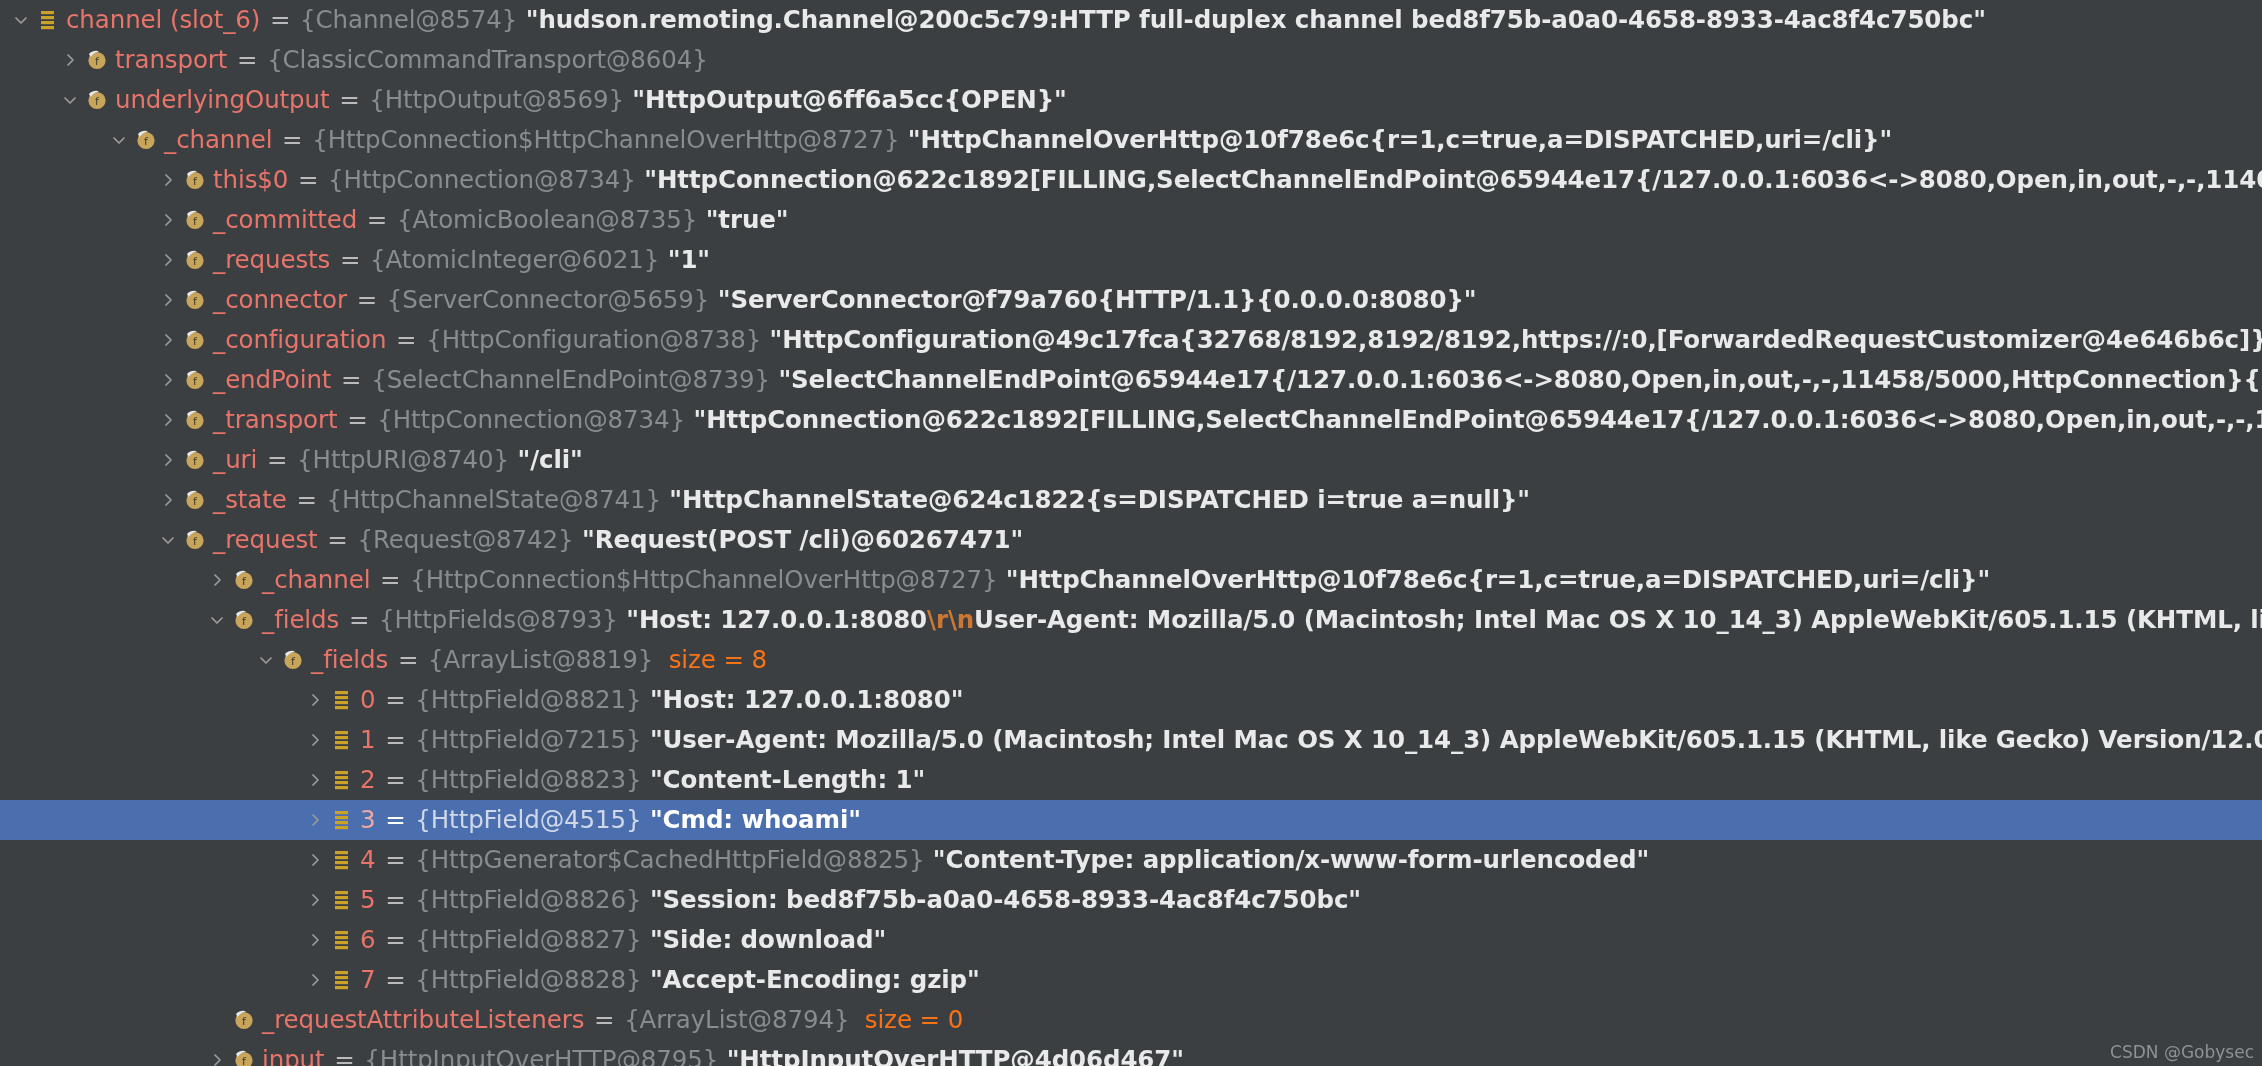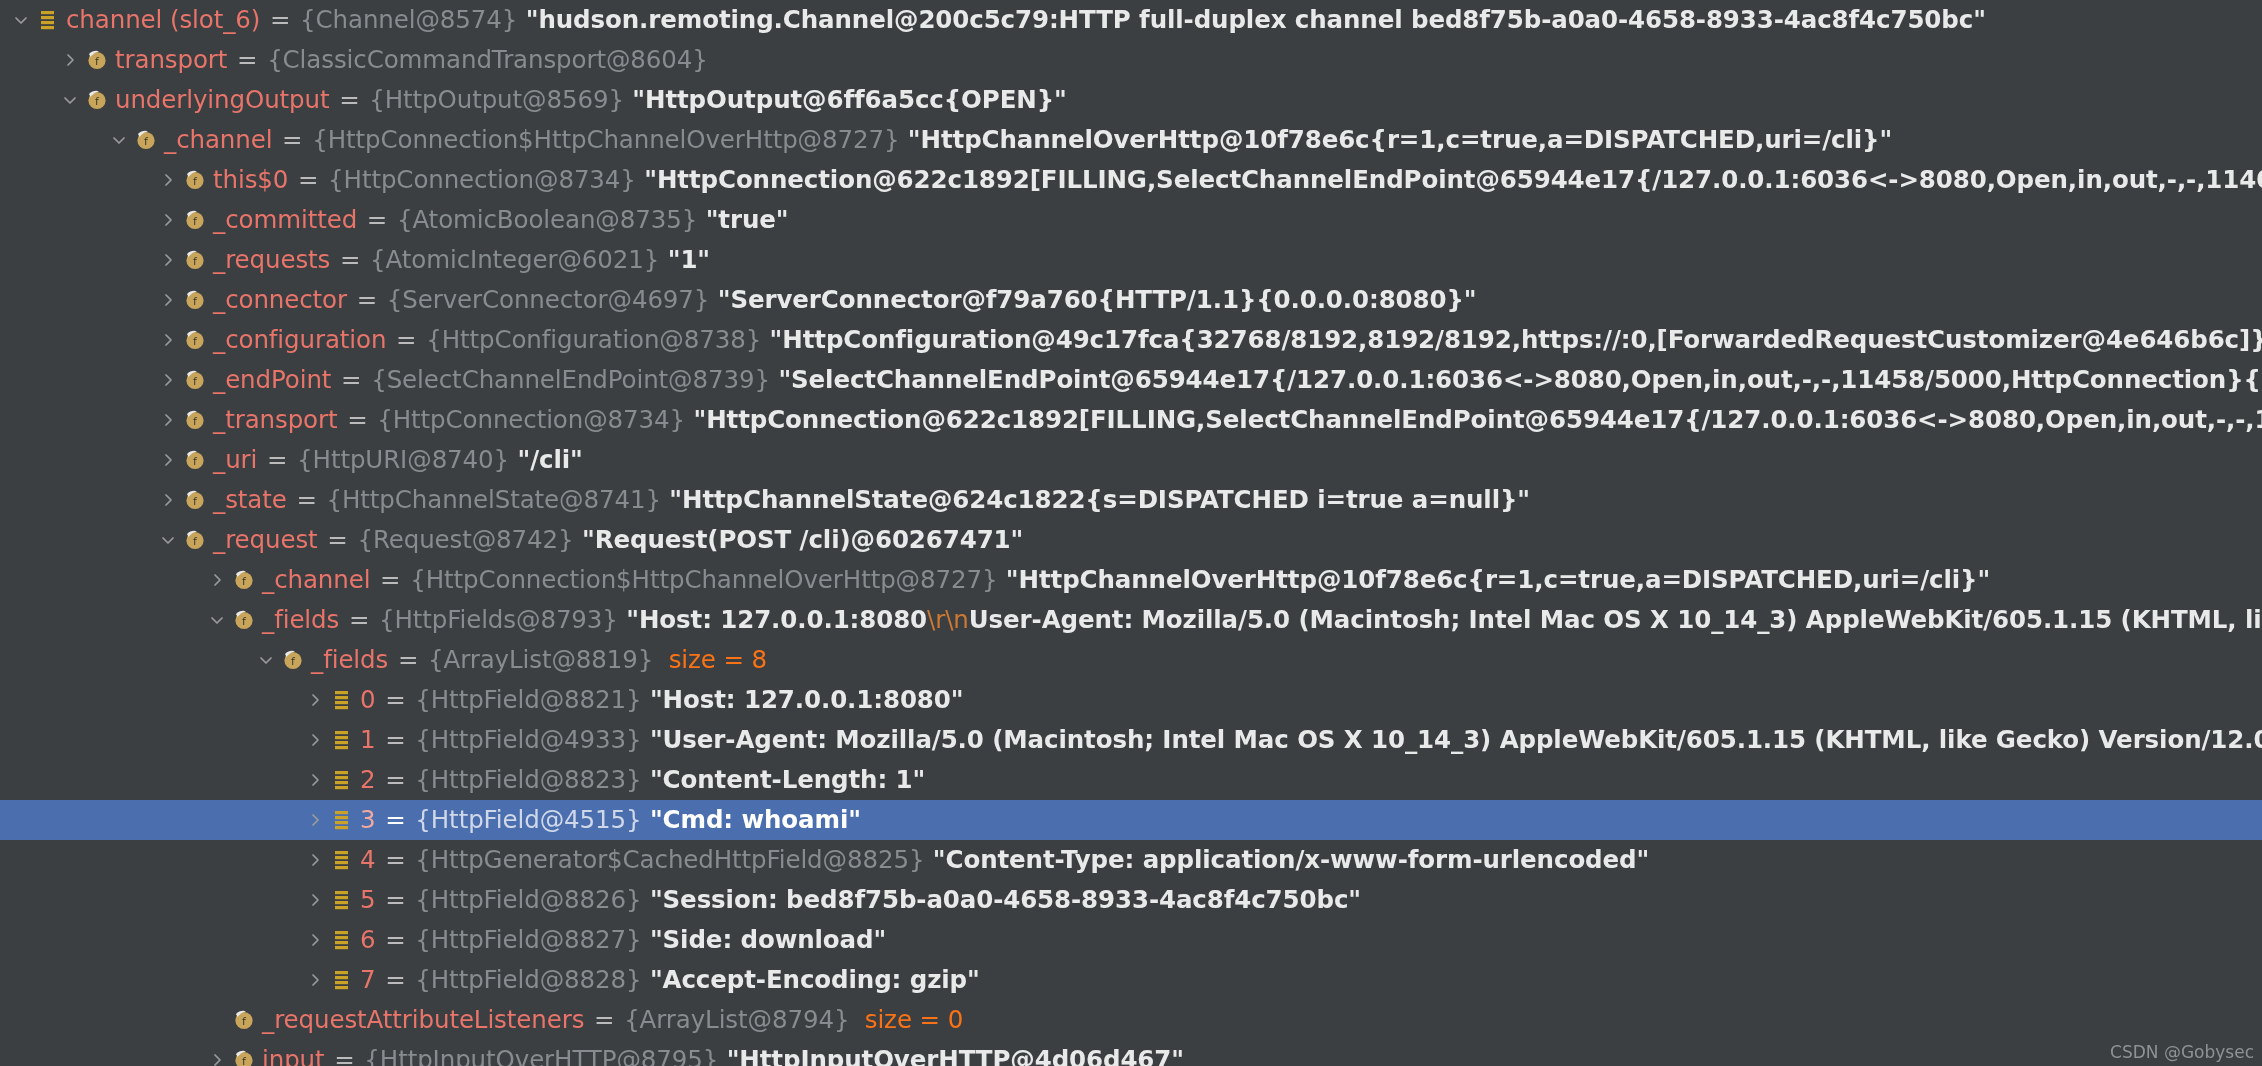--- a/index.html
+++ b/index.html
@@ -62,21 +62,21 @@
   }
   .ico svg { position: absolute; left: 3px; top: 9px; }
 
   .name {
     color: #e8746a;
     font-weight: 400;
   }
   .eq { color: #bbbbbb; padding: 0 2px; }
   .type { color: #868c8f; }
   .val { color: #e8eaea; font-weight: bold; }
-  .esc { color: #cc7832; font-weight: normal; }
+  .esc { color: #cc7832; font-weight: bold; }
   .sizeinfo { color: #f97316; }
   .idx { color: #e8746a; }
 
   .row.selected .type { color: #cfd8e8; }
   .row.selected .eq { color: #ffffff; }
   .row.selected .val { color: #ffffff; }
   .row.selected .name,
   .row.selected .idx { color: #f0a9a0; }
   .row.selected .twisty { color: #dfe4ee; }
 
@@ -142,21 +142,21 @@
             <circle cx="11" cy="11.5" r="8.6" fill="#c8a55b"></circle>
             <path d="M3 5 C6 1.5, 11 1, 13 2.5 C9.5 3, 6 5.5, 4.5 8 Z" fill="#e9e9e9"></path>
             <text x="11" y="16" font-size="11" font-family="DejaVu Sans, sans-serif" fill="#3a3a2a" text-anchor="middle">f</text>
           </svg></span><span class="name">_requests</span><span class="eq"> = </span><span class="type">{AtomicInteger@6021}</span><span class="val"> "1"</span></span></div>
     <div class="row"><span class="rowinner" style="padding-left:155px;"><span class="twisty"><svg width="16" height="16" viewBox="0 0 16 16">
             <path d="M6 3 L11 8 L6 13" fill="none" stroke="#9b9b9b" stroke-width="1.7" stroke-linecap="round" stroke-linejoin="round"></path>
           </svg></span><span class="ico"><svg width="22" height="22" viewBox="0 0 22 22">
             <circle cx="11" cy="11.5" r="8.6" fill="#c8a55b"></circle>
             <path d="M3 5 C6 1.5, 11 1, 13 2.5 C9.5 3, 6 5.5, 4.5 8 Z" fill="#e9e9e9"></path>
             <text x="11" y="16" font-size="11" font-family="DejaVu Sans, sans-serif" fill="#3a3a2a" text-anchor="middle">f</text>
-          </svg></span><span class="name">_connector</span><span class="eq"> = </span><span class="type">{ServerConnector@4697}</span><span class="val"> "ServerConnector@f79a760{HTTP/1.1}{0.0.0.0:8080}"</span></span></div>
+          </svg></span><span class="name">_connector</span><span class="eq"> = </span><span class="type">{ServerConnector@5659}</span><span class="val"> "ServerConnector@f79a760{HTTP/1.1}{0.0.0.0:8080}"</span></span></div>
     <div class="row"><span class="rowinner" style="padding-left:155px;"><span class="twisty"><svg width="16" height="16" viewBox="0 0 16 16">
             <path d="M6 3 L11 8 L6 13" fill="none" stroke="#9b9b9b" stroke-width="1.7" stroke-linecap="round" stroke-linejoin="round"></path>
           </svg></span><span class="ico"><svg width="22" height="22" viewBox="0 0 22 22">
             <circle cx="11" cy="11.5" r="8.6" fill="#c8a55b"></circle>
             <path d="M3 5 C6 1.5, 11 1, 13 2.5 C9.5 3, 6 5.5, 4.5 8 Z" fill="#e9e9e9"></path>
             <text x="11" y="16" font-size="11" font-family="DejaVu Sans, sans-serif" fill="#3a3a2a" text-anchor="middle">f</text>
           </svg></span><span class="name">_configuration</span><span class="eq"> = </span><span class="type">{HttpConfiguration@8738}</span><span class="val"> "HttpConfiguration@49c17fca{32768/8192,8192/8192,https://:0,[ForwardedRequestCustomizer@4e646b6c]}"</span></span></div>
     <div class="row"><span class="rowinner" style="padding-left:155px;"><span class="twisty"><svg width="16" height="16" viewBox="0 0 16 16">
             <path d="M6 3 L11 8 L6 13" fill="none" stroke="#9b9b9b" stroke-width="1.7" stroke-linecap="round" stroke-linejoin="round"></path>
           </svg></span><span class="ico"><svg width="22" height="22" viewBox="0 0 22 22">
@@ -221,21 +221,21 @@
             <rect x="4" y="12" width="13" height="3.2" fill="#c9a227"></rect>
             <rect x="4" y="17" width="13" height="3.2" fill="#c9a227"></rect>
           </svg></span><span class="idx">0</span><span class="eq"> = </span><span class="type">{HttpField@8821}</span><span class="val"> "Host: 127.0.0.1:8080"</span></span></div>
     <div class="row"><span class="rowinner" style="padding-left:302px;"><span class="twisty"><svg width="16" height="16" viewBox="0 0 16 16">
             <path d="M6 3 L11 8 L6 13" fill="none" stroke="#9b9b9b" stroke-width="1.7" stroke-linecap="round" stroke-linejoin="round"></path>
           </svg></span><span class="ico"><svg width="22" height="22" viewBox="0 0 22 22">
             <rect x="4" y="2" width="13" height="3.2" fill="#c9a227"></rect>
             <rect x="4" y="7" width="13" height="3.2" fill="#c9a227"></rect>
             <rect x="4" y="12" width="13" height="3.2" fill="#c9a227"></rect>
             <rect x="4" y="17" width="13" height="3.2" fill="#c9a227"></rect>
-          </svg></span><span class="idx">1</span><span class="eq"> = </span><span class="type">{HttpField@4933}</span><span class="val"> "User-Agent: Mozilla/5.0 (Macintosh; Intel Mac OS X 10_14_3) AppleWebKit/605.1.15 (KHTML, like Gecko) Version/12.0.3 Safari/605.1.15"</span></span></div>
+          </svg></span><span class="idx">1</span><span class="eq"> = </span><span class="type">{HttpField@7215}</span><span class="val"> "User-Agent: Mozilla/5.0 (Macintosh; Intel Mac OS X 10_14_3) AppleWebKit/605.1.15 (KHTML, like Gecko) Version/12.0.3 Safari/605.1.15"</span></span></div>
     <div class="row"><span class="rowinner" style="padding-left:302px;"><span class="twisty"><svg width="16" height="16" viewBox="0 0 16 16">
             <path d="M6 3 L11 8 L6 13" fill="none" stroke="#9b9b9b" stroke-width="1.7" stroke-linecap="round" stroke-linejoin="round"></path>
           </svg></span><span class="ico"><svg width="22" height="22" viewBox="0 0 22 22">
             <rect x="4" y="2" width="13" height="3.2" fill="#c9a227"></rect>
             <rect x="4" y="7" width="13" height="3.2" fill="#c9a227"></rect>
             <rect x="4" y="12" width="13" height="3.2" fill="#c9a227"></rect>
             <rect x="4" y="17" width="13" height="3.2" fill="#c9a227"></rect>
           </svg></span><span class="idx">2</span><span class="eq"> = </span><span class="type">{HttpField@8823}</span><span class="val"> "Content-Length: 1"</span></span></div>
     <div class="row selected"><span class="rowinner" style="padding-left:302px;"><span class="twisty"><svg width="16" height="16" viewBox="0 0 16 16">
             <path d="M6 3 L11 8 L6 13" fill="none" stroke="#9b9b9b" stroke-width="1.7" stroke-linecap="round" stroke-linejoin="round"></path>

